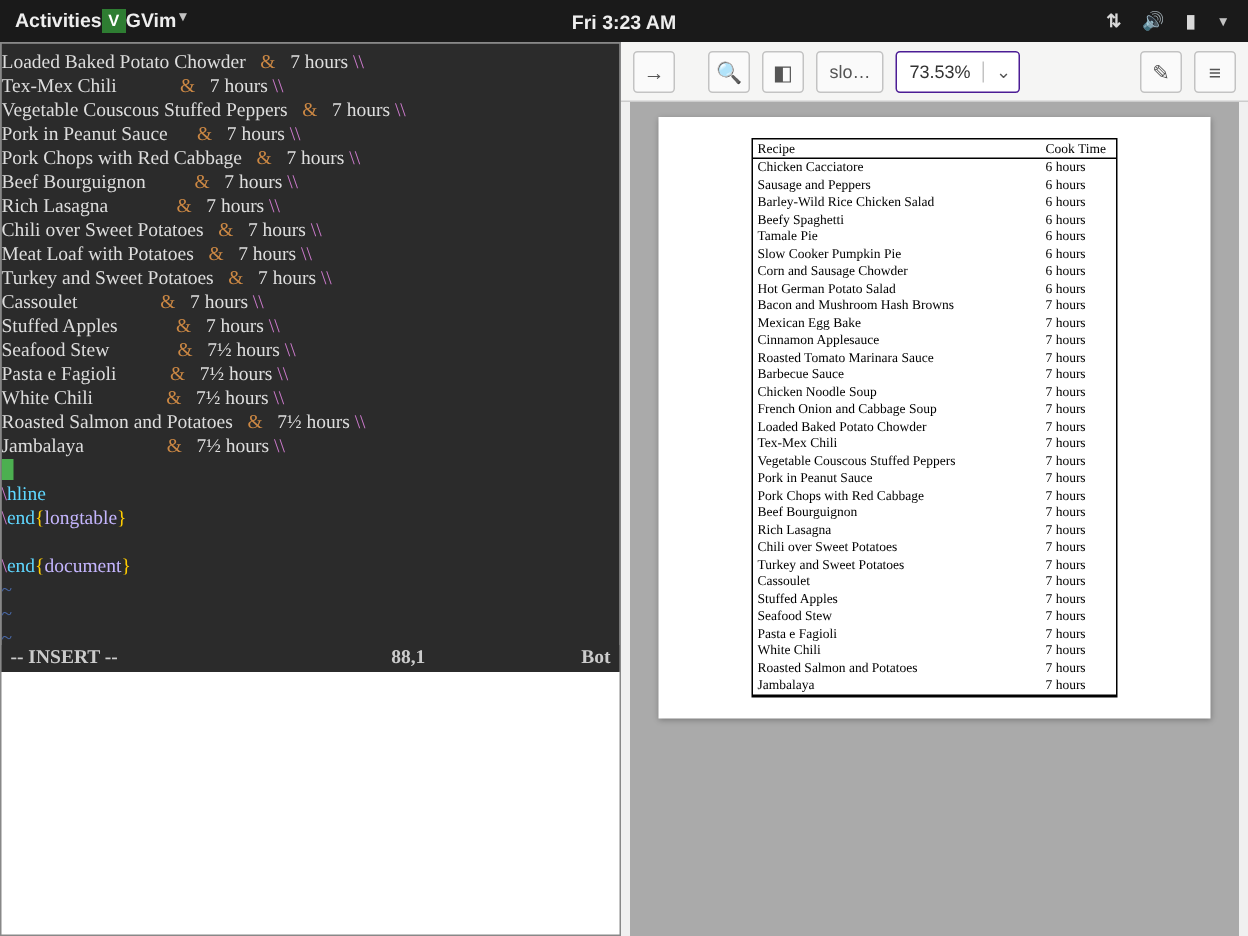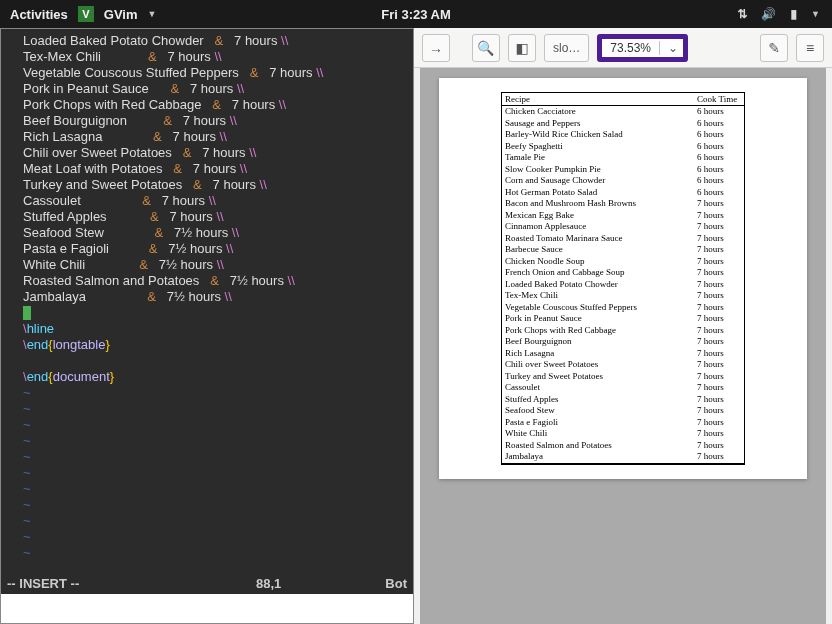--- a/index.html
+++ b/index.html
@@ -1,48 +1,48 @@
 <!DOCTYPE html>
 <html><head>
 <meta charset="utf-8">
 <style>
 * { margin:0; padding:0; box-sizing:border-box; }
 body { width:832px; height:624px; background:#f0f0f0; font-family:sans-serif; overflow:hidden; position:relative; }
 
 
 .topbar { height:28px; background:#1a1a1a; color:#eee; display:flex; align-items:center; font-size:13px; font-weight:bold; }
-.topbar .left { display:flex; align-items:center; gap:10px; padding-left:10px; }
+.topbar .left { display:flex; align-items:flex-start; padding-left:10px; }
 .topbar .center { position:absolute; left:50%; transform:translateX(-50%); }
 .topbar .right { margin-left:auto; display:flex; gap:14px; padding-right:12px; align-items:center; }
 .appicon { width:16px; height:16px; background:#2e7d32; display:inline-flex; align-items:center; justify-content:center; color:#fff; font-size:11px; font-weight:bold; }
 .dropdown-arrow { font-size:9px; opacity:.8; }
 .sys-icon { font-size:12px; opacity:.9; }
 
 
 .gvim { position:absolute; top:28px; left:0; width:414px; height:596px; background:#fff; border:1px solid #888; }
 .gvim-title { height:30px; background:#e8e8e8; display:flex; align-items:center; font-size:13px; font-weight:bold; color:#3a3a3a; }
 .gvim-title .t { flex:1; text-align:center; }
 .gvim-title .close { padding:0 14px; font-size:15px; color:#444; cursor:pointer; }
-.editor { background:#2b2b2b; height:565px; padding:4px 22px; font-family:Liberation Sans, sans-serif; font-size:13px; line-height:16px; color:#ddd; white-space:pre; overflow:hidden; position:relative; }
+.editor { background:#2b2b2b; height:419px; padding:4px 0; font-family:Liberation Serif, serif; font-size:13px; line-height:16px; color:#ddd; white-space:pre; overflow:hidden; position:relative; }
 .tex-amp { color:#cc8844; }
 .tex-bs { color:#d07cd0; }
 .tex-cmd { color:#5fd7ff; }
 .tex-brace { color:#ffcc00; }
 .tex-sp { color:#c4b5fd; }
 .tilde { color:#4a6aaa; }
 .cursor { display:inline-block; width:8px; height:14px; background:#4caf50; vertical-align:text-bottom; }
 .statusline { position:absolute; bottom:0; left:0; right:0; height:18px; background:#2b2b2b; color:#ccc; display:flex; font-size:13px; padding:0 6px; font-weight:bold;gap:24px; }
 .statusline .mid { margin-left:auto; margin-right:60px; }
 .statusline .r { margin-left:20px; }
 
 
 .pdfapp { position:absolute; top:28px; left:414px; right:0; height:40px; background:#f5f5f4; border-bottom:1px solid #ccc; display:flex; align-items:center; gap:8px; padding:0 8px; }
 .tbtn { width:28px; height:28px; border:1px solid #c3c3c3; background:#fafafa; border-radius:3px; display:flex; align-items:center; justify-content:center; color:#555; font-size:14px; }
 .tbtn.wide { width:auto; padding:0 8px; font-size:12px; }
-.zoom { display:flex; align-items:center; border:5px solid #4c1d95; border-radius:3px; background:#fff; height:28px; }
+.zoom { display:flex; align-items:center; border:1px solid #4c1d95; border-radius:3px; background:#fff; height:28px; }
 .zoom span { padding:0 8px; font-size:12px; color:#333; }
 .zoom .zd { border-left:1px solid #c3c3c3; width:24px; text-align:center; color:#555; }
 
 .pdfpage { position:absolute; top:68px; left:420px; right:6px; bottom:0; background:#aaa; overflow:hidden; }
 .paper { background:#fff; margin:10px auto; width:368px; padding:14px 14px; box-shadow:0 1px 4px rgba(0,0,0,.3); }
 .ptable { width:244px; margin:0 auto; border:1px solid #000; font-family:"Times New Roman",serif; font-size:9px; }
 .ptable .hdr { border-bottom:1px solid #000; display:flex; padding:1px 3px; font-weight:normal; }
 .ptable .row { display:flex; padding:0 3px; line-height:11.5px; }
 .ptable .c1 { flex:1; }
 .ptable .c2 { width:44px; }

